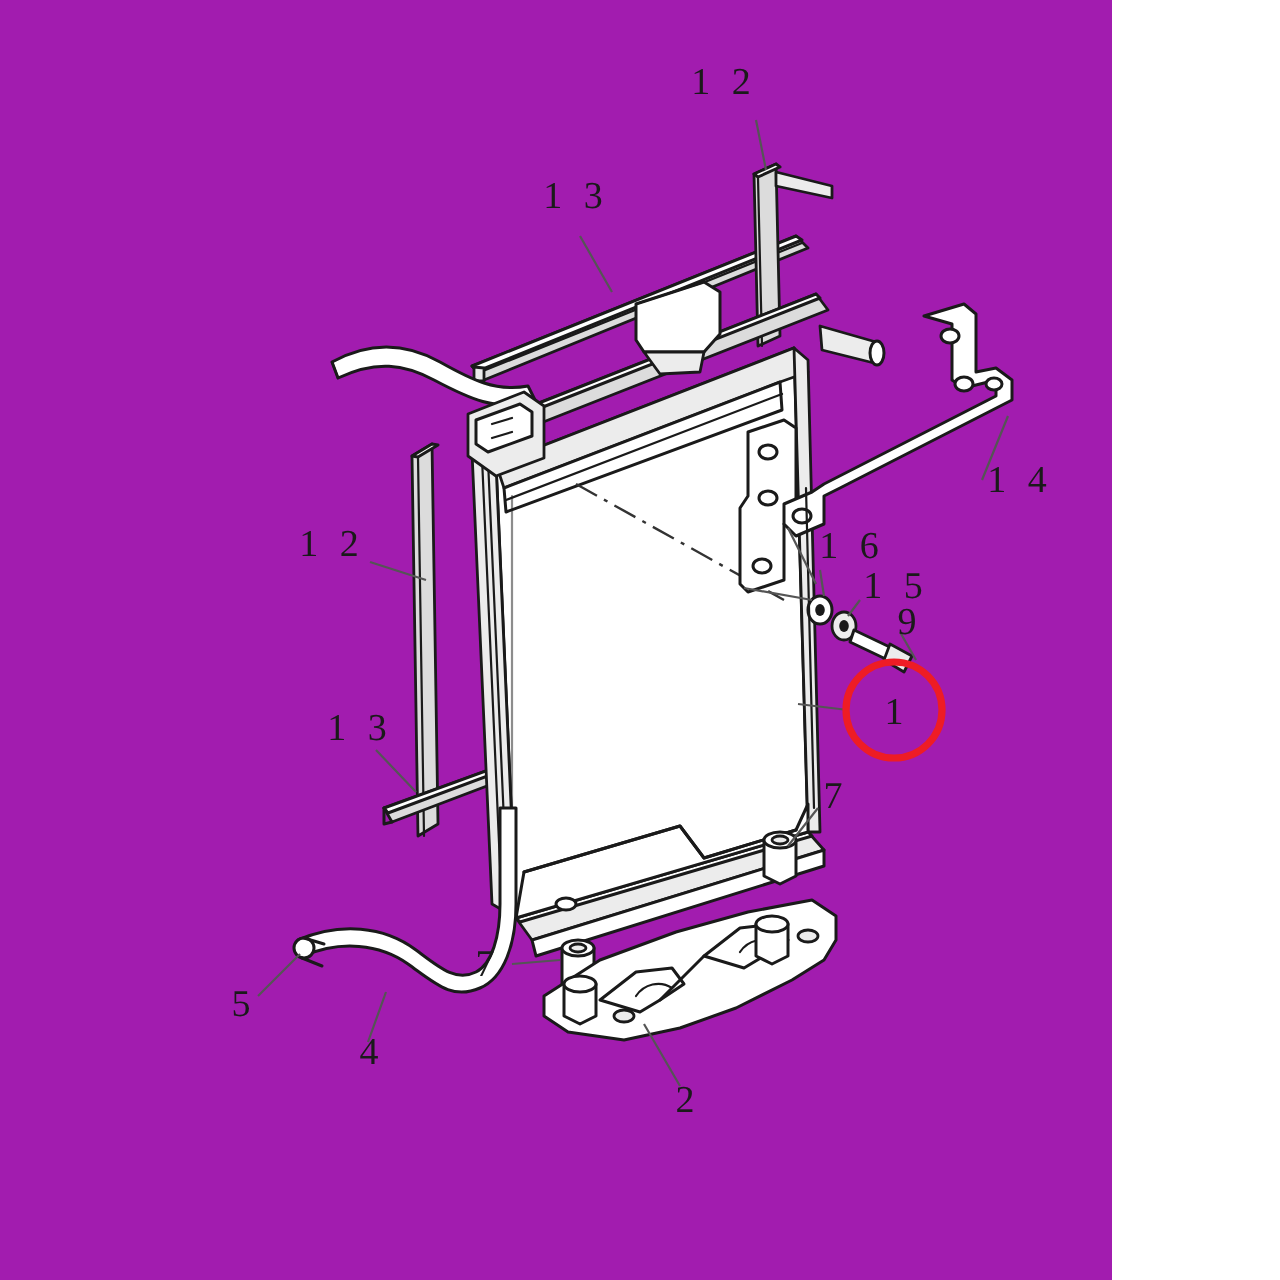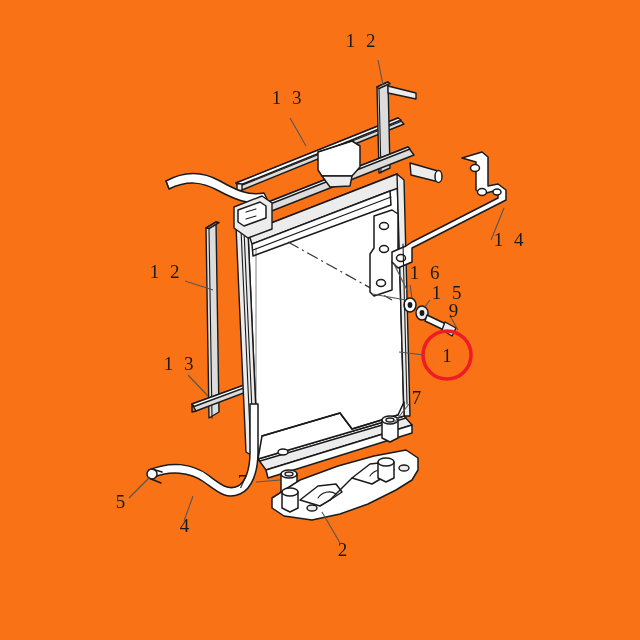--- a/index.html
+++ b/index.html
@@ -2,23 +2,23 @@
 <html><head>
 <meta charset="utf-8">
 <style>
   html, body {
     margin: 0;
     padding: 0;
     background: #ffffff;
   }
   #stage {
     position: relative;
-    width: 640px;
+    width: 556px;
     height: 640px;
-    background: #f97316;
+    background: #a21caf;
     overflow: hidden;
     font-family: "Liberation Serif", serif;
   }
   #diagram {
     position: absolute;
     left: 0;
     top: 0;
     width: 640px;
     height: 640px;
   }

